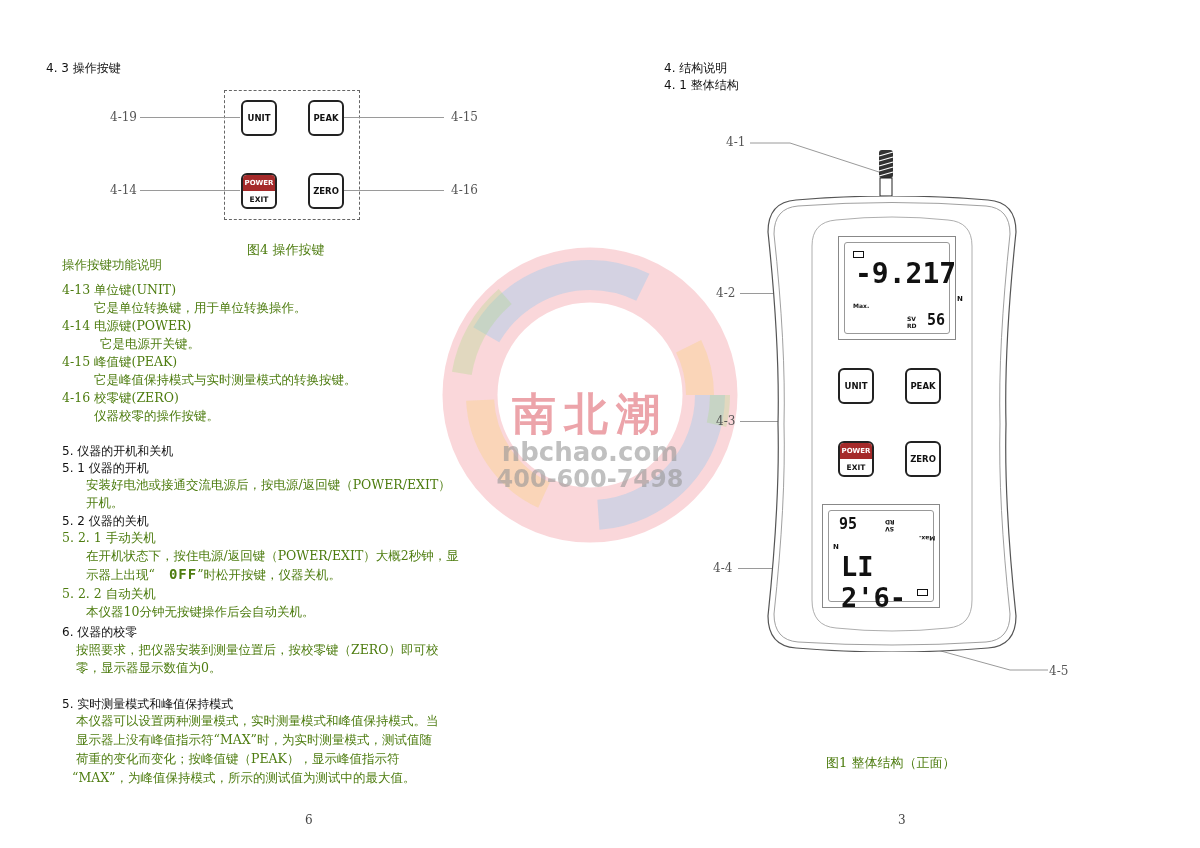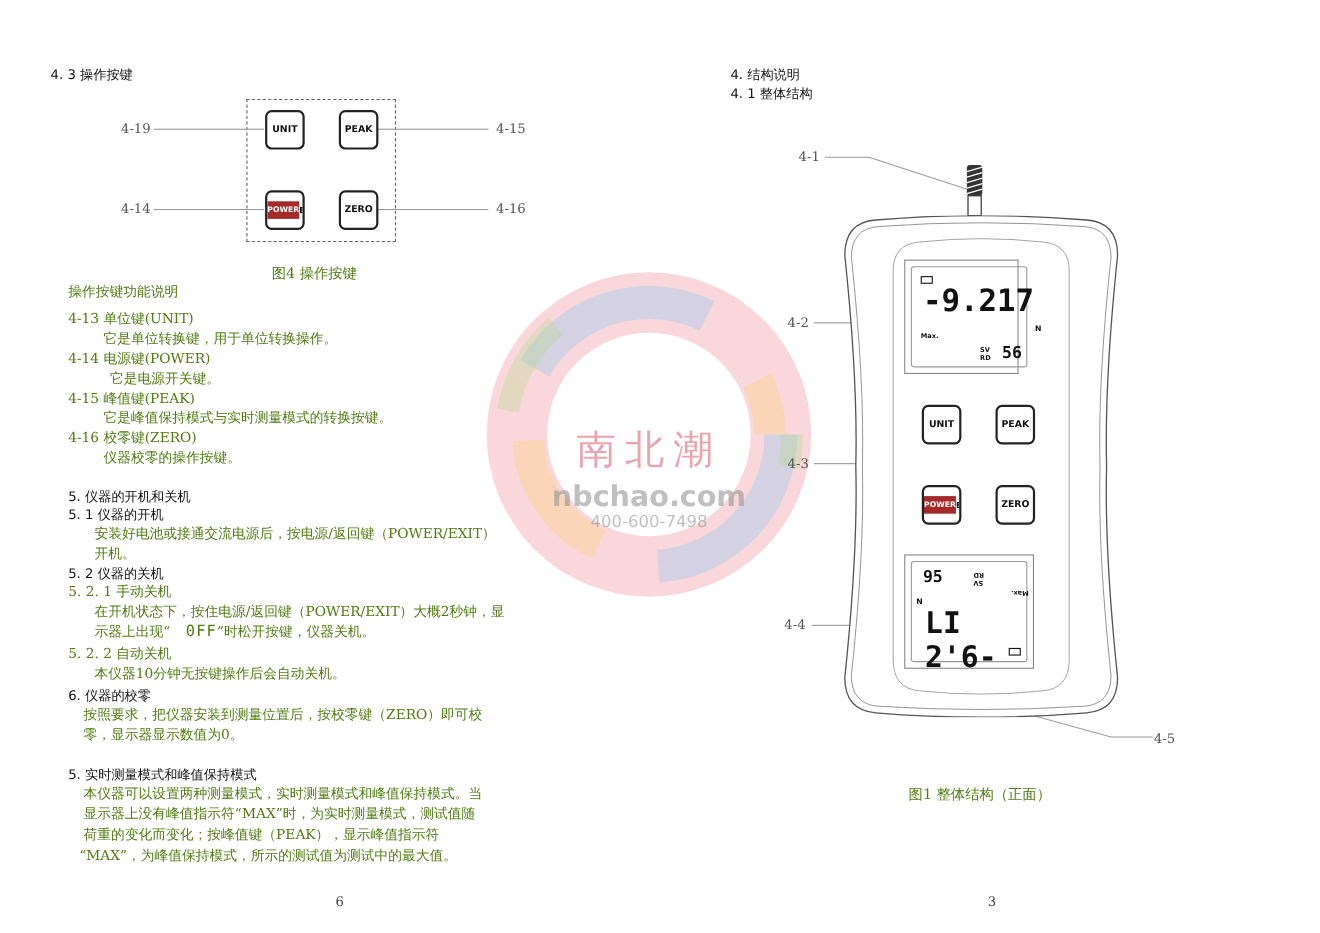--- a/index.html
+++ b/index.html
@@ -4,35 +4,35 @@
 <style>
   * { box-sizing: border-box; margin: 0; padding: 0; }
   html, body { width: 1200px; height: 848px; background: #ffffff; overflow: hidden; }
   body { position: relative; font-family: "DejaVu Serif", "Liberation Serif", serif; color: #222; }
 
   .abs { position: absolute; }
 
   
   .watermark { position: absolute; left: 415px; top: 225px; width: 350px; height: 340px; pointer-events: none; }
   .wm-text { position: absolute; text-align: center; left: 0; width: 350px; }
-  .wm-cn { top: 160px; font-size: 36px; color: rgba(220,90,100,0.55); letter-spacing: 8px; font-family: "DejaVu Serif", serif; font-weight: normal; }
+  .wm-cn { top: 160px; font-size: 44px; color: rgba(220,90,100,0.55); letter-spacing: 8px; font-family: "DejaVu Serif", serif; font-weight: bold; }
   .wm-url { top: 212px; font-size: 26px; color: rgba(150,150,150,0.6); font-weight: bold; font-family: "DejaVu Sans", sans-serif; }
-  .wm-phone { top: 240px; font-size: 15px; color: rgba(150,150,150,0.6); font-family: "DejaVu Sans", sans-serif; }
+  .wm-phone { top: 240px; font-size: 24px; color: rgba(150,150,150,0.6); font-family: "DejaVu Sans", sans-serif; font-weight: bold; }
 
   
   .h { font-family: "DejaVu Sans", "Liberation Sans", sans-serif; font-size: 12px; color: #111; }
   .t { font-size: 12.5px; line-height: 18px; color: #4d7c0f; }
   .callout { font-size: 12px; color: #555; font-family: "DejaVu Serif", serif; }
   .line { position: absolute; height: 1px; background: #9a9a9a; }
 
   
   .key { position: absolute; width: 36px; height: 36px; border: 2px solid #222; border-radius: 6px; background: #fff;
          display: flex; align-items: center; justify-content: center; font-family: "DejaVu Sans", sans-serif;
          font-weight: bold; font-size: 8.5px; color: #111; overflow: hidden; }
-  .key.power { flex-direction: row; justify-content: flex-start; }
+  .key.power { flex-direction: column; justify-content: flex-start; }
   .key.power .top { background: #a52a2a; color: #fff; width: 100%; height: 50%; display: flex; align-items: center; justify-content: center; font-size: 7px; }
   .key.power .bot { height: 50%; display: flex; align-items: center; justify-content: center; font-size: 7.5px; }
 
   .dashed-box { position: absolute; left: 224px; top: 90px; width: 136px; height: 130px; border: 1px dashed #666; }
 
   
   .device { position: absolute; left: 766px; top: 196px; width: 252px; height: 456px; }
   .lcd { position: absolute; border: 1px solid #888; background: #fff; }
   .lcd-inner { position: absolute; border: 1px solid #999; border-radius: 3px; }
   .seg { font-family: "DejaVu Sans Mono", monospace; font-weight: bold; color: #111; position: absolute; }
@@ -98,21 +98,21 @@
 
 <div class="abs h" style="left:62px; top:443px;">5.  仪器的开机和关机</div>
 <div class="abs h" style="left:62px; top:460px;">5. 1  仪器的开机</div>
 <div class="abs t" style="left:86px; top:476px;">安装好电池或接通交流电源后，按电源/返回键（POWER/EXIT）</div>
 <div class="abs t" style="left:86px; top:494px;">开机。</div>
 <div class="abs h" style="left:62px; top:513px;">5. 2  仪器的关机</div>
 <div class="abs t" style="left:62px; top:529px;">5. 2. 1  手动关机</div>
 <div class="abs t" style="left:86px; top:547px;">在开机状态下，按住电源/返回键（POWER/EXIT）大概2秒钟，显</div>
 <div class="abs t" style="left:86px; top:565px; white-space:nowrap;">
   <span>示器上出现“</span>
-  <span style="font-family:'DejaVu Sans Mono',monospace; font-weight:normal; font-size:14px; margin-left:10px; letter-spacing:1px;">0FF</span><span>”时松开按键，仪器关机。</span>
+  <span style="font-family:'DejaVu Sans Mono',monospace; font-weight:bold; font-size:14px; margin-left:10px; letter-spacing:1px;">0FF</span><span>”时松开按键，仪器关机。</span>
 </div>
 <div class="abs t" style="left:62px; top:585px;">5. 2. 2  自动关机</div>
 <div class="abs t" style="left:86px; top:603px;">本仪器10分钟无按键操作后会自动关机。</div>
 
 <div class="abs h" style="left:62px; top:624px;">6.  仪器的校零</div>
 <div class="abs t" style="left:76px; top:641px;">按照要求，把仪器安装到测量位置后，按校零键（ZERO）即可校</div>
 <div class="abs t" style="left:76px; top:659px;">零，显示器显示数值为0。</div>
 
 <div class="abs h" style="left:62px; top:696px;">5.  实时测量模式和峰值保持模式</div>
 <div class="abs t" style="left:76px; top:712px;">本仪器可以设置两种测量模式，实时测量模式和峰值保持模式。当</div>
@@ -152,21 +152,21 @@
   <rect x="4" y="30" width="12" height="18" fill="#fff" stroke="#222" stroke-width="1"></rect>
 </svg>
 
 <div class="device">
   <svg class="abs" style="left:0; top:0;" width="252" height="456">
     <path d="M30,4 Q126,-4 222,4 Q250,6 250,36 Q238,150 240,228 Q238,306 250,420 Q250,450 222,452 Q126,460 30,452 Q2,450 2,420 Q14,306 12,228 Q14,150 2,36 Q2,6 30,4 Z" fill="#fff" stroke="#555" stroke-width="1.2"></path>
     <path d="M32,10 Q126,3 220,10 Q244,12 244,38 Q232,150 234,228 Q232,306 244,418 Q244,444 220,446 Q126,452 32,446 Q8,444 8,418 Q20,306 18,228 Q20,150 8,38 Q8,12 32,10 Z" fill="none" stroke="#888" stroke-width="0.8"></path>
     <path d="M70,24 Q126,18 182,24 Q206,26 206,50 L206,404 Q206,430 182,432 Q126,438 70,432 Q46,430 46,404 L46,50 Q46,26 70,24 Z" fill="none" stroke="#999" stroke-width="0.8"></path>
   </svg>
 
-  <div class="lcd" style="left:56px; top:40px; width:104px; height:104px;text-decoration:underline;">
+  <div class="lcd" style="left:72px; top:40px; width:118px; height:104px;text-decoration:underline;">
     <div class="lcd-inner" style="left:5px; top:5px; width:106px; height:92px;"></div>
     <div class="batt" style="left:14px; top:14px;"></div>
     <div class="seg" style="left:16px; top:20px; font-size:28px;">-9.217</div>
     <div class="tiny" style="left:118px; top:58px; font-size:7px;">N</div>
     <div class="tiny" style="left:14px; top:65px;">Max.</div>
     <div class="tiny" style="left:68px; top:78px;">SV</div>
     <div class="tiny" style="left:68px; top:85px;">RD</div>
     <div class="seg" style="left:88px; top:74px; font-size:15px;">56</div>
   </div>
 
@@ -189,14 +189,14 @@
     <div class="seg" style="left:16px; top:10px; font-size:15px;">95</div>
     <div class="tiny" style="left:62px; top:14px; transform:rotate(180deg);">RD</div>
     <div class="tiny" style="left:62px; top:21px; transform:rotate(180deg);">SV</div>
     <div class="tiny" style="left:96px; top:30px; transform:rotate(180deg);">Max.</div>
     <div class="tiny" style="left:10px; top:38px; font-size:7px;">N</div>
     <div class="seg" style="left:18px; top:46px; font-size:27px;">LI 2'6-</div>
     <div class="batt" style="left:94px; top:84px;"></div>
   </div>
 </div>
 
-<div class="abs t" style="left:826px; top:714px; font-size:13px;">图1  整体结构（正面）</div>
+<div class="abs t" style="left:826px; top:754px; font-size:13px;">图1  整体结构（正面）</div>
 <div class="abs t" style="left:898px; top:811px; font-size:12px; color:#444;">3</div>
 
 </body></html>

